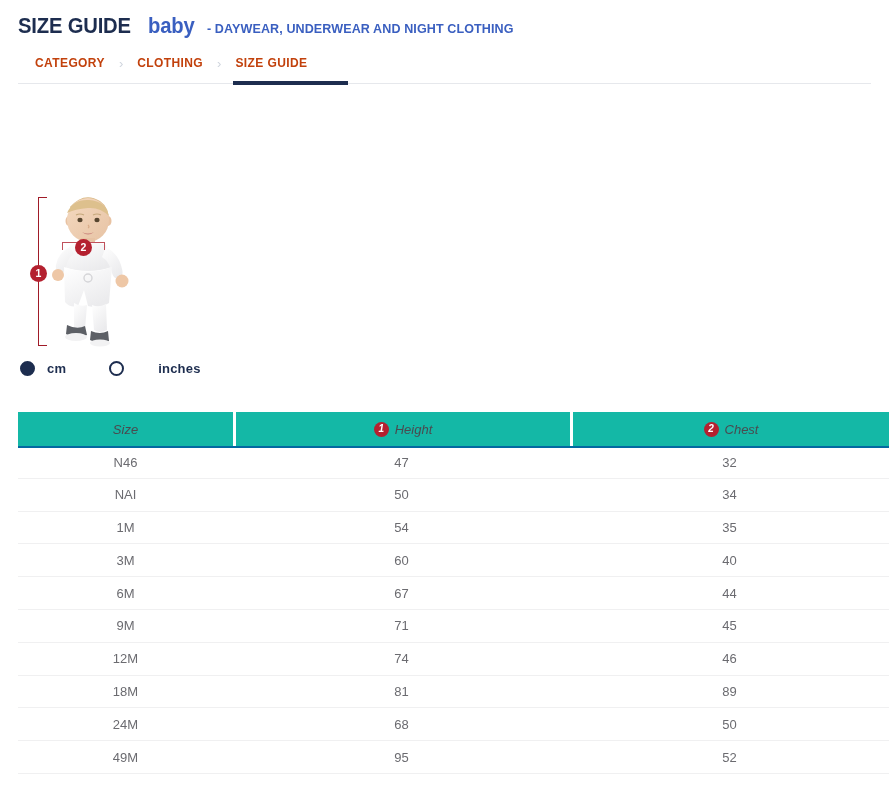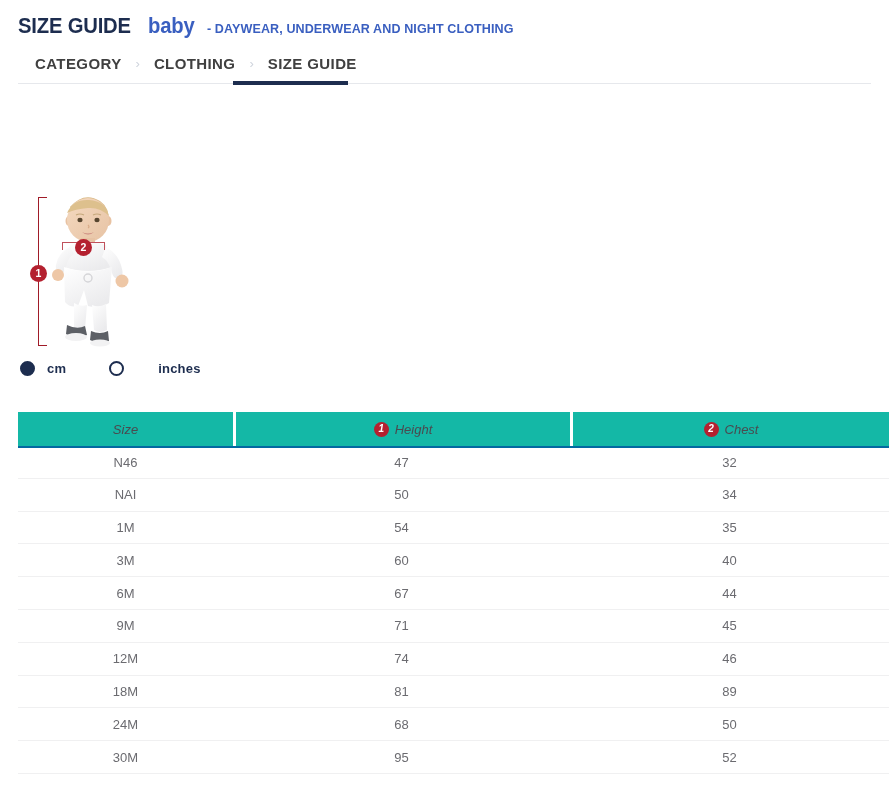--- a/index.html
+++ b/index.html
@@ -53,23 +53,23 @@
   
   .tabs {
     position: absolute;
     left: 35px;
     top: 52px;
     display: flex;
     align-items: center;
     height: 22px;
   }
   .tab {
-    font-size: 15px;
-    font-weight: bold;
-    color: #404040;
+    font-size: 12px;
+    font-weight: bold;
+    color: #c2410c;
     letter-spacing: 0.4px;
     cursor: pointer;
   }
   .chev {
     color: #cfd4dd;
     font-size: 13px;
     margin: 0 14px;
     font-weight: normal;
     line-height: 1;
   }
@@ -384,20 +384,20 @@
           <div class="td col-size">18M</div>
           <div class="td col-height">81</div>
           <div class="td col-chest">89</div>
         </div>
         <div class="tr">
           <div class="td col-size">24M</div>
           <div class="td col-height">68</div>
           <div class="td col-chest">50</div>
         </div>
         <div class="tr">
-          <div class="td col-size">30M</div>
+          <div class="td col-size">49M</div>
           <div class="td col-height">95</div>
           <div class="td col-chest">52</div>
         </div>
       </div>
   </div>
 
 </div>
 
 </body></html>

